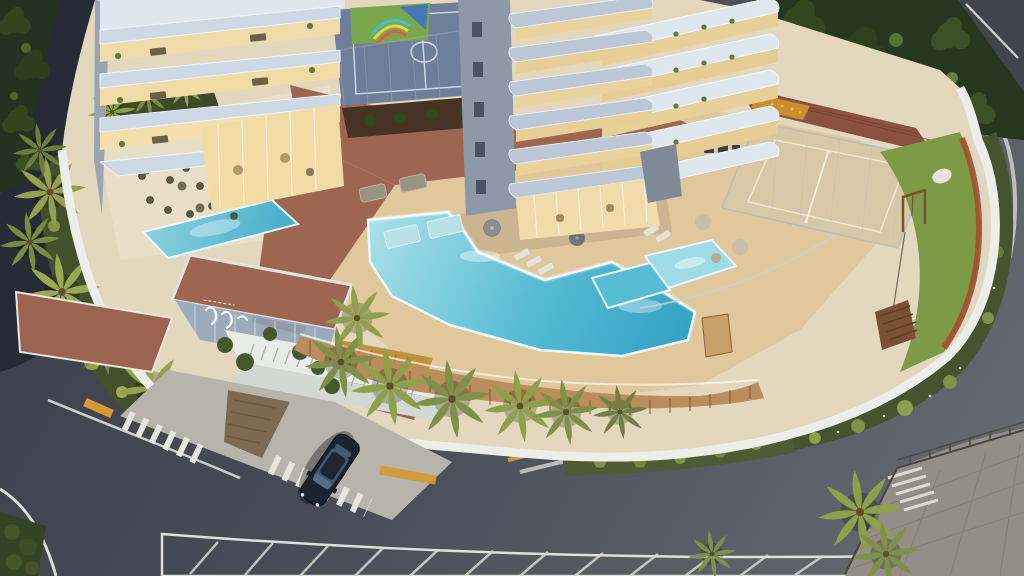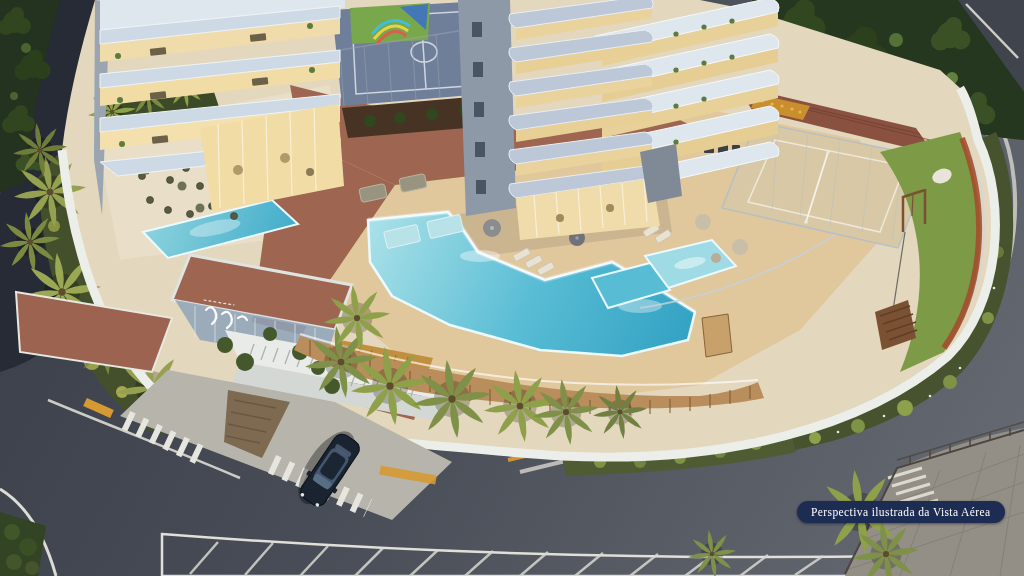--- a/index.html
+++ b/index.html
@@ -500,16 +500,13 @@
     <rect x="-18" y="-8" width="26" height="16" rx="4" fill="#1c2633"></rect>
     <rect x="10" y="-9.5" width="8" height="19" rx="2" fill="#5b7186" opacity=".9"></rect>
     <rect x="-26" y="-9" width="5" height="18" rx="2" fill="#51637a" opacity=".8"></rect>
     <circle cx="36" cy="-9" r="1.8" fill="#dfe6ea"></circle>
         <circle cx="36" cy="9" r="1.8" fill="#dfe6ea"></circle>
     <rect x="12" y="-17.5" width="5" height="3.5" rx="1" fill="#1a2330"></rect>
     <rect x="12" y="14" width="5" height="3.5" rx="1" fill="#1a2330"></rect>
   </g>
 </svg>
 
-<div class="badge">
-  <span>Perspectiva ilustrada da Vista Aérea</span>
 </div>
-</div>
 
 </body></html>

